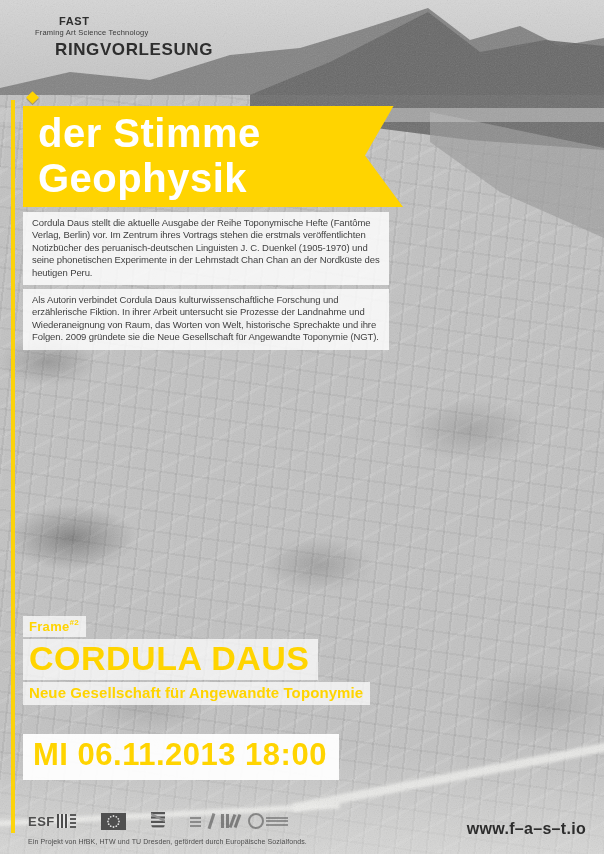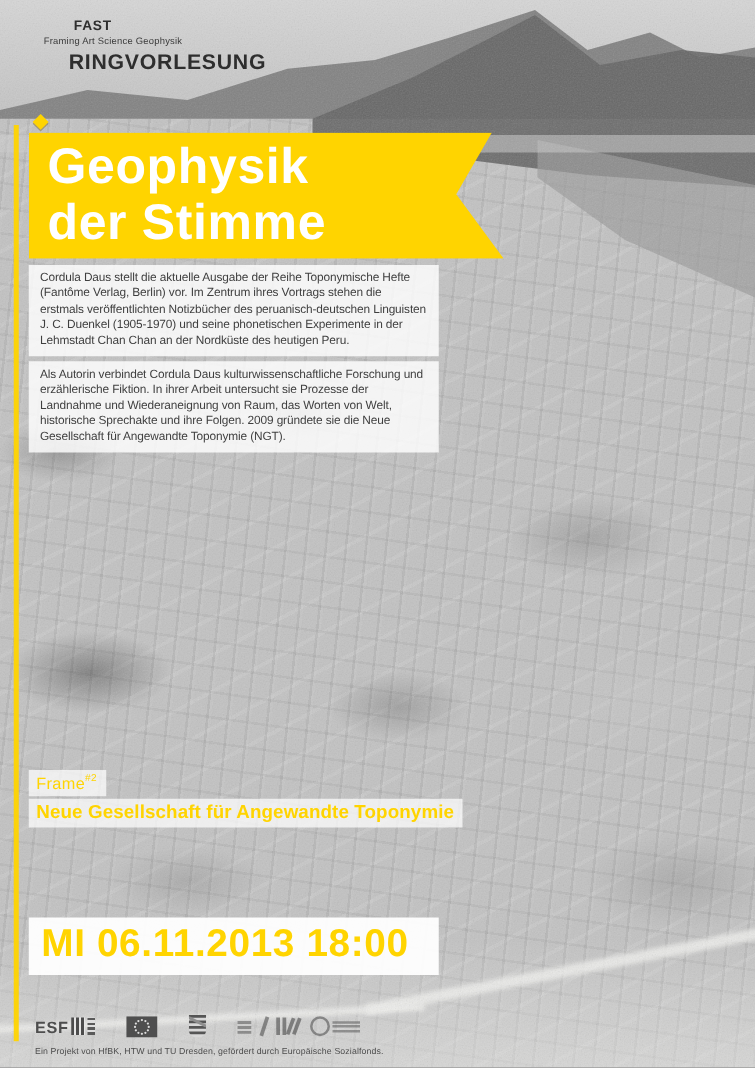--- a/index.html
+++ b/index.html
@@ -45,47 +45,47 @@
   .series{font-size:17px; font-weight:bold; letter-spacing:.6px; margin-top:3px;margin-left:20px;}
   
   .banner{
     position:absolute; left:23px; top:106px; width:380px; height:101px;
     background:var(--accent);
     clip-path:polygon(0 0, 97.5% 0, 90% 49%, 100% 100%, 0 100%);
     color:var(--banner-text); font-weight:bold; font-size:40px; line-height:45px;
     padding:5px 0 0 15px; box-sizing:border-box; letter-spacing:.5px;
   }
   
-  .abstract{position:absolute; left:23px; top:212px; width:328px;}
+  .abstract{position:absolute; left:23px; top:212px; width:366px;}
   .abstract p{
     margin:0 0 4px 0; background:rgba(255,255,255,.82);
     padding:5px 9px 6px 9px; font-size:9.5px; line-height:12.4px;
     color:var(--body-text); letter-spacing:-0.1px;
   }
   
   .speaker{position:absolute; left:23px; top:616px;}
   .speaker > div{width:-moz-fit-content; width:fit-content;}
   .frame-label{
     background:rgba(255,255,255,.72); color:var(--accent);
-    font-size:13px; font-weight:normal; padding:2px 7px 3px 6px; letter-spacing:.3px;
+    font-size:13px; font-weight:bold; padding:2px 7px 3px 6px; letter-spacing:.3px;
   }
   .frame-label sup{font-size:8px; vertical-align:6px;}
   .speaker-name{
     margin-top:2px; background:rgba(255,255,255,.72); color:var(--accent);
     font-size:34px; font-weight:bold; line-height:37px; padding:1px 8px 3px 6px;
     letter-spacing:.5px;
   }
   .speaker-affiliation{
     margin-top:2px; background:rgba(255,255,255,.72); color:var(--accent);
     font-size:15px; font-weight:bold; padding:2px 7px 4px 6px; letter-spacing:.1px;
   }
   
   .event{
     position:absolute; left:23px; top:734px; background:rgba(255,255,255,.94);
-    padding:3px 24px 7px 10px; width:-moz-fit-content; width:fit-content;
+    padding:3px 12px 7px 10px; width:-moz-fit-content; width:fit-content;
   }
   .event-datetime{color:var(--accent); font-size:31px; font-weight:bold;
     line-height:36px; letter-spacing:.5px;}
   .event-venue{color:var(--accent); font-size:13.5px; font-weight:bold; margin-top:1px;}
   
   .logos{position:absolute; left:28px; top:808px; height:26px;
     display:flex; align-items:center; gap:25px;}
   .esf{display:flex; align-items:center; gap:2px;}
   .esf-label{font-size:13px; font-weight:bold; color:#4e4e4e; letter-spacing:.5px;}
   .esf-block{width:11px; height:14px;
@@ -134,36 +134,37 @@
     <path d="M430,112 L604,148 L604,238 L500,192 L430,142 Z" fill="#9b9b9b" opacity="0.7"></path>
     <rect x="0" y="108" width="604" height="14" fill="#cdcdcd" opacity="0.55"></rect>
     <rect x="0" y="0" width="604" height="854" filter="url(#grain)" opacity="0.2"></rect>
   </svg>
 
   <div class="fold-marker"></div>
   <div class="accent-line"></div>
 
   <header class="header">
     <div class="brand">FAST</div>
-    <div class="brand-sub">Framing Art Science Geophysik</div>
+    <div class="brand-sub">Framing Art Science Technology</div>
     <div class="series">RINGVORLESUNG</div>
   </header>
 
   <div class="banner">
+    <div>der Stimme</div>
     <div>Geophysik</div>
-    <div>der Stimme</div>
   </div>
 
   <section class="abstract">
     <p>Cordula Daus stellt die aktuelle Ausgabe der Reihe Toponymische Hefte (Fantôme Verlag, Berlin) vor. Im Zentrum ihres Vortrags stehen die erstmals veröffentlichten Notizbücher des peruanisch-deutschen Linguisten J. C. Duenkel (1905-1970) und seine phonetischen Experimente in der Lehmstadt Chan Chan an der Nordküste des heutigen Peru.</p>
     <p>Als Autorin verbindet Cordula Daus kulturwissenschaftliche Forschung und erzählerische Fiktion. In ihrer Arbeit untersucht sie Prozesse der Landnahme und Wiederaneignung von Raum, das Worten von Welt, historische Sprechakte und ihre Folgen. 2009 gründete sie die Neue Gesellschaft für Angewandte Toponymie (NGT).</p>
   </section>
 
   <section class="speaker">
     <div class="frame-label"><span>Frame</span><sup>#2</sup></div>
+    <div class="speaker-name">CORDULA DAUS</div>
     <div class="speaker-affiliation">Neue Gesellschaft für Angewandte Toponymie</div>
   </section>
 
   <section class="event">
     <div class="event-datetime">MI 06.11.2013 18:00</div>
   </section>
 
   <div class="logos">
     <span class="esf">
       <span class="esf-label">ESF</span>
@@ -215,14 +216,15 @@
         <span class="tud-circle"></span>
         <span class="tud-lines">
             <i></i>
             <i></i>
             <i></i>
           </span>
       </span>
     </span>
   </div>
   <div class="credit">Ein Projekt von HfBK, HTW und TU Dresden, gefördert durch Europäische Sozialfonds.</div>
+  <div class="website">www.f–a–s–t.io</div>
 
 </div>
 
 </body></html>

